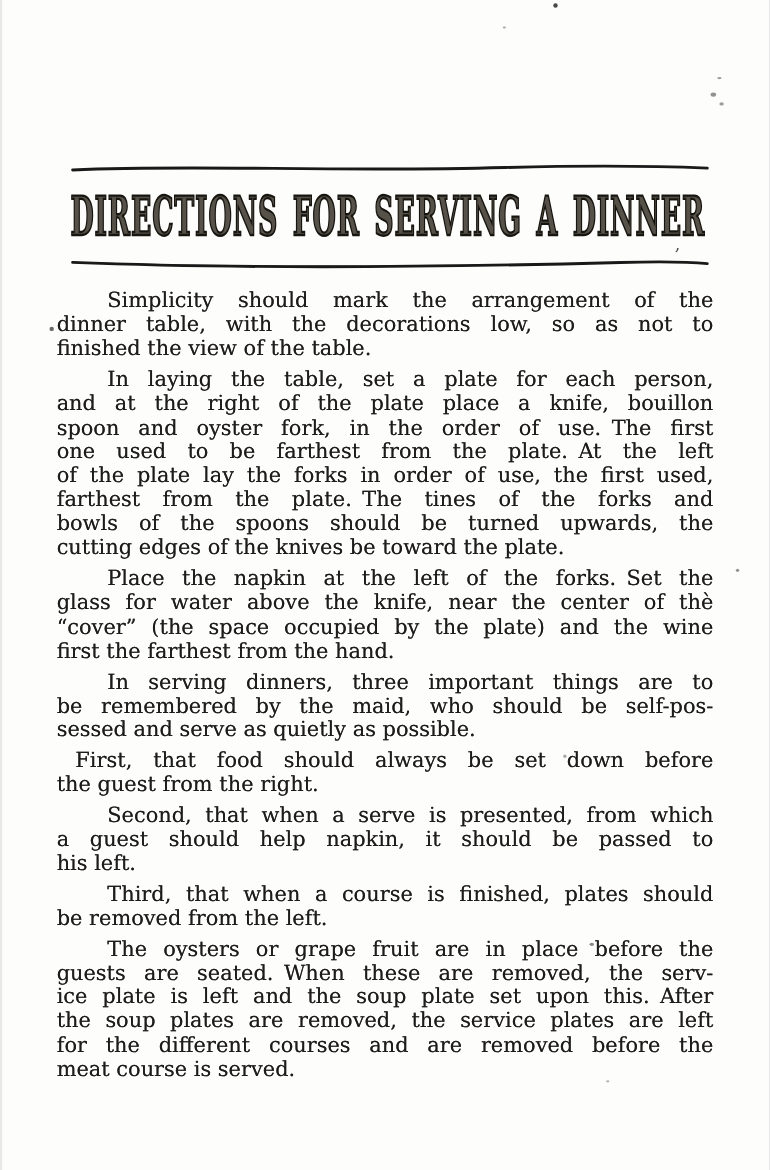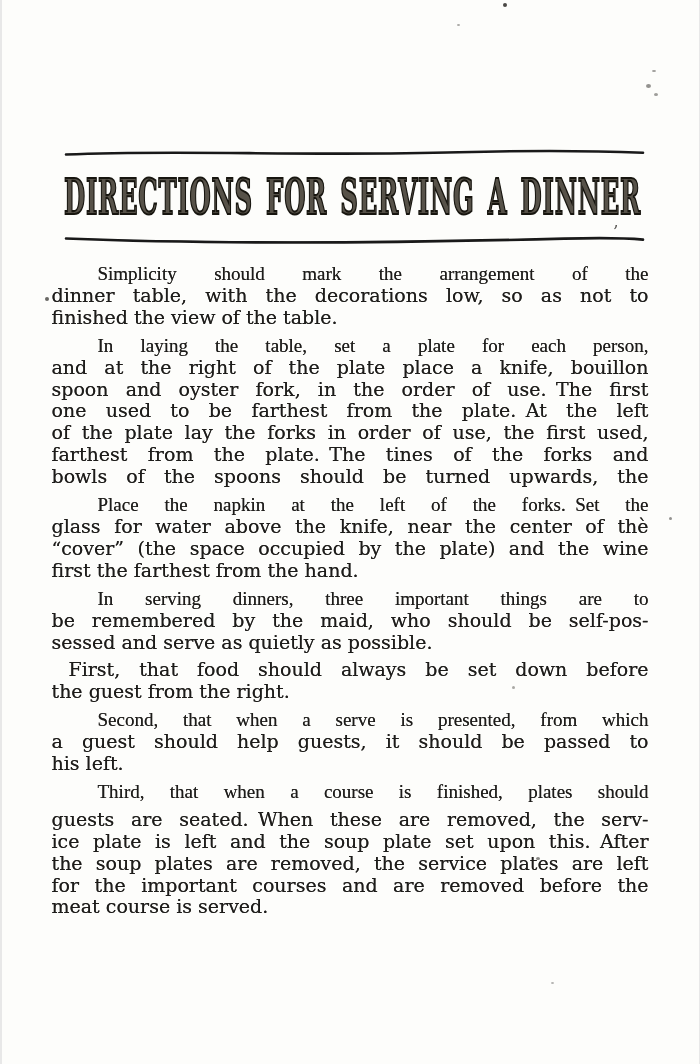--- a/index.html
+++ b/index.html
@@ -58,21 +58,21 @@
     line-height: 21.9px;
     text-shadow: 0 0 0.35px rgba(25,23,20,0.75);
   }
   .paragraph { margin: 0 0 6px 0; }
   .line {
     text-align: justify;
     text-align-last: justify;
     text-justify: inter-word;
   }
   .line.last { text-align-last: left; }
-  .line.first-normal { padding-left: 46px; font-family: Liberation Serif, serif; }
+  .line.first-normal { padding-left: 46px; }
   .line.first-small  { padding-left: 17px; }
 
   
   .speck {
     position: absolute;
     background: #2a2824;
     border-radius: 50%;
   }
   .comma-mark {
     position: absolute;
@@ -110,49 +110,52 @@
         <div class="line last">finished the view of the table.</div>
       </div>
       <div class="paragraph">
         <div class="line first-normal">In laying the table, set a plate for each person,</div>
         <div class="line">and at the right of the plate place a knife, bouillon</div>
         <div class="line">spoon and oyster fork, in the order of use. The first</div>
         <div class="line">one used to be farthest from the plate. At the left</div>
         <div class="line">of the plate lay the forks in order of use, the first used,</div>
         <div class="line">farthest from the plate. The tines of the forks and</div>
         <div class="line">bowls of the spoons should be turned upwards, the</div>
+        <div class="line last">cutting edges of the knives be toward the plate.</div>
       </div>
       <div class="paragraph">
         <div class="line first-normal">Place the napkin at the left of the forks. Set the</div>
         <div class="line">glass for water above the knife, near the center of thè</div>
         <div class="line">“cover” (the space occupied by the plate) and the wine</div>
         <div class="line last">first the farthest from the hand.</div>
       </div>
       <div class="paragraph">
         <div class="line first-normal">In serving dinners, three important things are to</div>
         <div class="line">be remembered by the maid, who should be self-pos-</div>
         <div class="line last">sessed and serve as quietly as possible.</div>
       </div>
       <div class="paragraph">
         <div class="line first-small">First, that food should always be set down before</div>
         <div class="line last">the guest from the right.</div>
       </div>
       <div class="paragraph">
         <div class="line first-normal">Second, that when a serve is presented, from which</div>
-        <div class="line">a guest should help guests, it should be passed to</div>
+        <div class="line">a guest should help napkin, it should be passed to</div>
         <div class="line last">his left.</div>
       </div>
       <div class="paragraph">
         <div class="line first-normal">Third, that when a course is finished, plates should</div>
+        <div class="line last">be removed from the left.</div>
       </div>
       <div class="paragraph">
+        <div class="line first-normal">The oysters or grape fruit are in place before the</div>
         <div class="line">guests are seated. When these are removed, the serv-</div>
         <div class="line">ice plate is left and the soup plate set upon this. After</div>
         <div class="line">the soup plates are removed, the service plates are left</div>
-        <div class="line">for the important courses and are removed before the</div>
+        <div class="line">for the different courses and are removed before the</div>
         <div class="line last">meat course is served.</div>
       </div>
     </div>
 
   <div>
       <div class="speck" style="left: 501px; top: 3px; width: 4px; height: 4px; opacity: 0.85;"></div>
       <div class="speck" style="left: 455px; top: 24px; width: 3px; height: 2px; opacity: 0.4;"></div>
       <div class="speck" style="left: 650px; top: 70px; width: 4px; height: 2px; opacity: 0.45;"></div>
       <div class="speck" style="left: 644px; top: 84px; width: 5px; height: 4px; opacity: 0.5;"></div>
       <div class="speck" style="left: 652px; top: 93px; width: 4px; height: 3px; opacity: 0.45;"></div>

